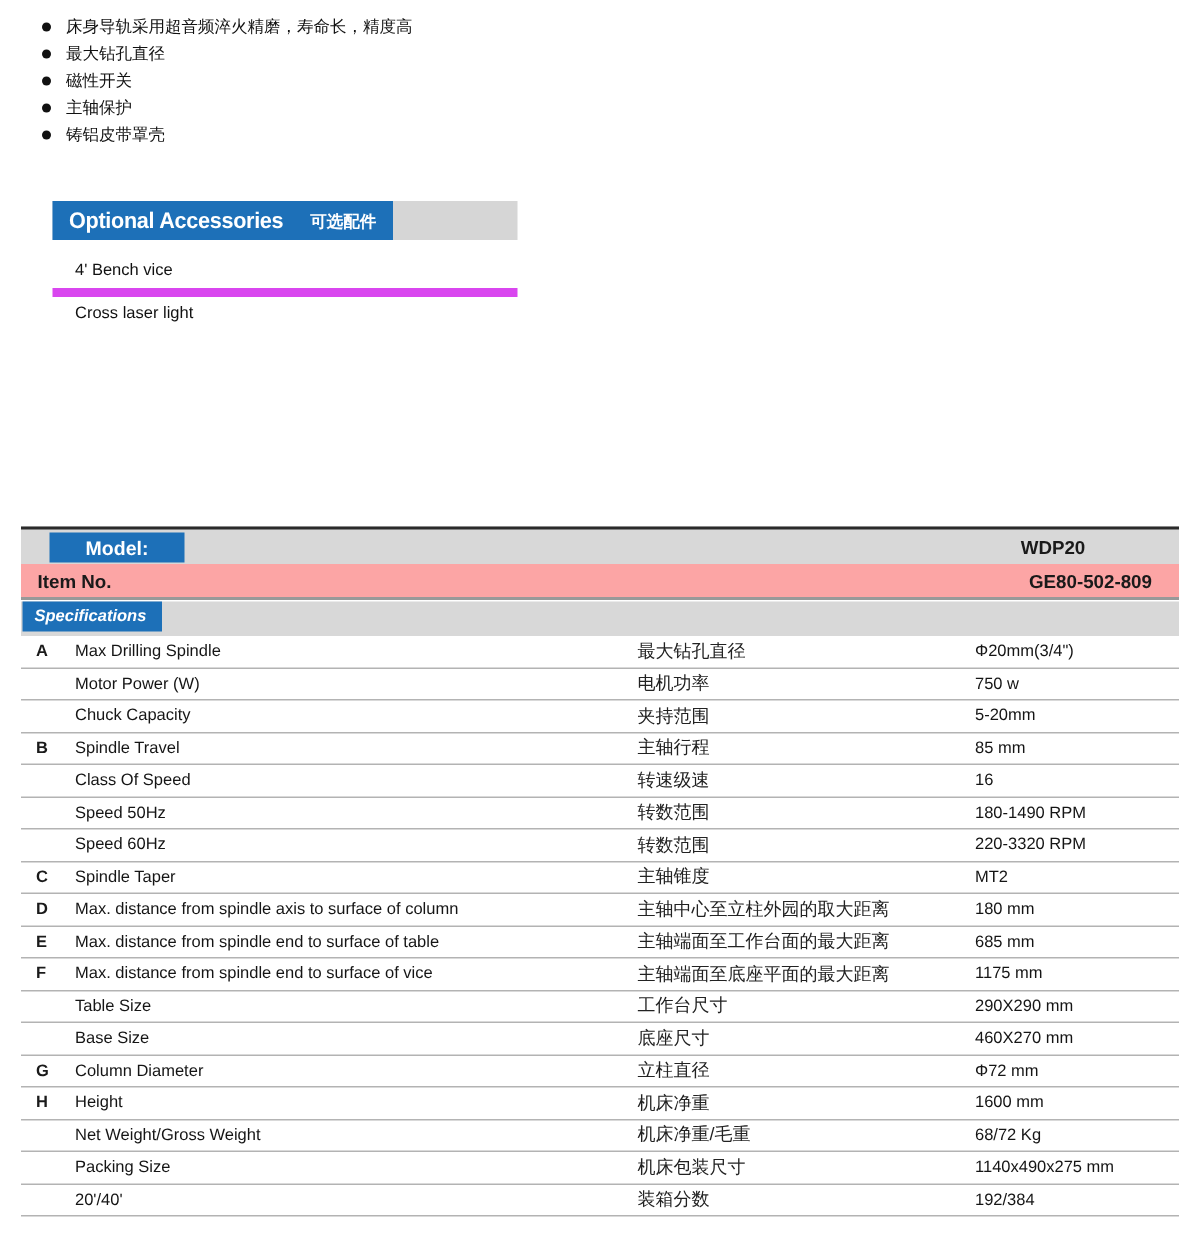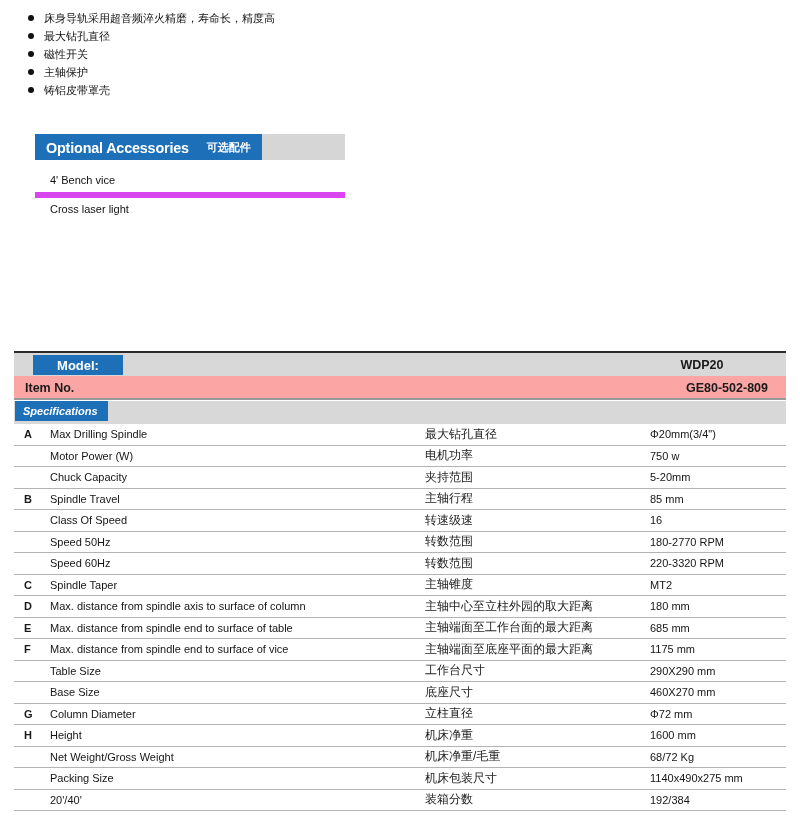--- a/index.html
+++ b/index.html
@@ -126,21 +126,21 @@
       <div class="spec-row">
         <div class="spec-letter"></div>
         <div class="spec-en">Class Of Speed</div>
         <div class="spec-zh">转速级速</div>
         <div class="spec-val">16</div>
       </div>
       <div class="spec-row">
         <div class="spec-letter"></div>
         <div class="spec-en">Speed 50Hz</div>
         <div class="spec-zh">转数范围</div>
-        <div class="spec-val">180-2770 RPM</div>
+        <div class="spec-val">180-1490 RPM</div>
       </div>
       <div class="spec-row">
         <div class="spec-letter"></div>
         <div class="spec-en">Speed 60Hz</div>
         <div class="spec-zh">转数范围</div>
         <div class="spec-val">220-3320 RPM</div>
       </div>
       <div class="spec-row">
         <div class="spec-letter">C</div>
         <div class="spec-en">Spindle Taper</div>

